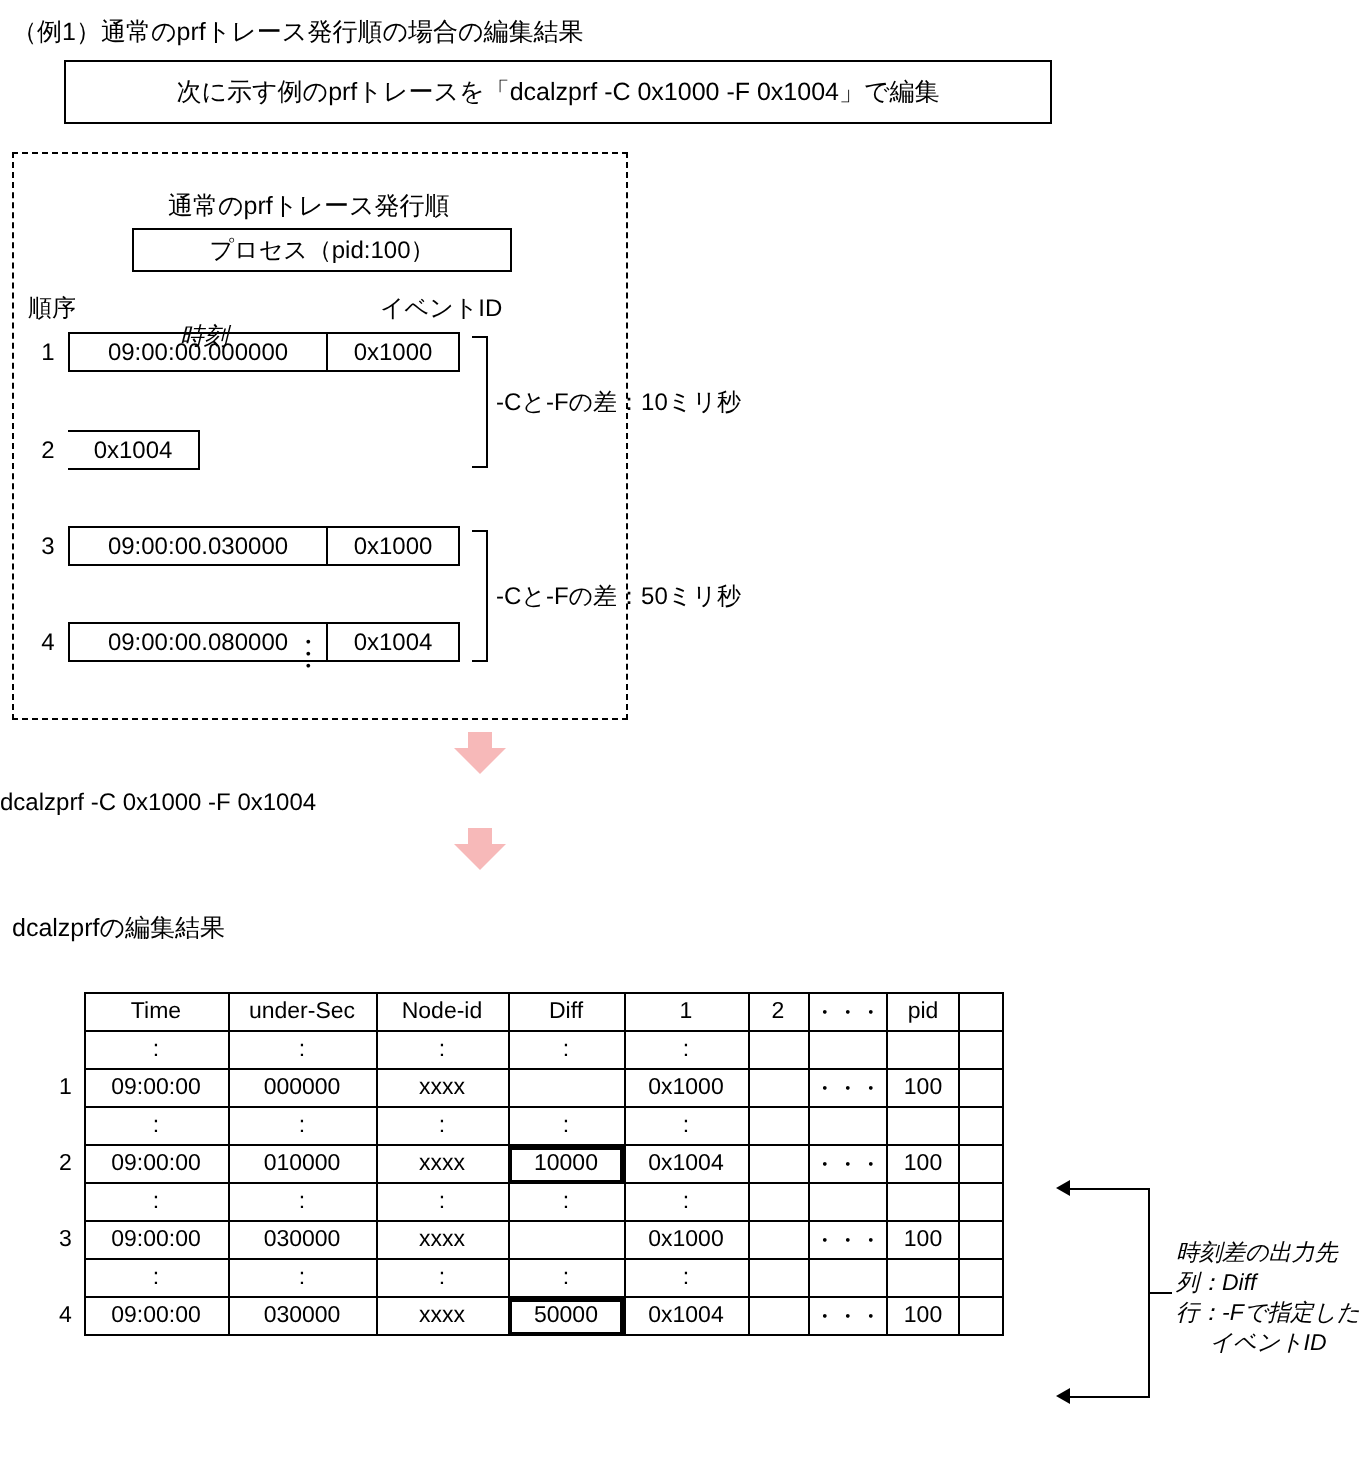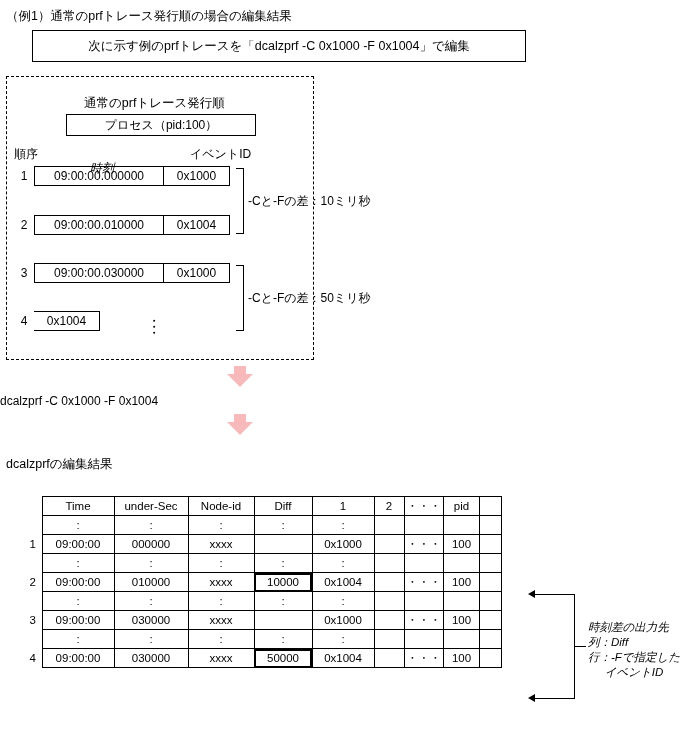--- a/index.html
+++ b/index.html
@@ -198,32 +198,32 @@
 <div class="abs" id="col-head-event">イベントID</div>
 
 <div class="abs trace-line" style="left:14px; top:166px;">
   <div class="trace-index">1</div>
   <div class="trace-time">09:00:00.000000</div>
   <div class="trace-event">0x1000</div>
 </div>
 
 <div class="abs trace-line" style="left:14px; top:215px;">
   <div class="trace-index">2</div>
-  <div class="trace-time">09:00:00.010000</div>
   <div class="trace-event">0x1004</div>
 </div>
 
 <div class="abs trace-line" style="left:14px; top:263px;">
   <div class="trace-index">3</div>
   <div class="trace-time">09:00:00.030000</div>
   <div class="trace-event">0x1000</div>
 </div>
 
 <div class="abs trace-line" style="left:14px; top:311px;">
   <div class="trace-index">4</div>
+  <div class="trace-time">09:00:00.080000</div>
   <div class="trace-event">0x1004</div>
 </div>
 
 <div class="abs" id="vdots">
   <span>・</span>
     <span>・</span>
     <span>・</span>
 </div>
 
 <div class="abs bracket" style="left:236px; top:168px; height:64px;"></div>

